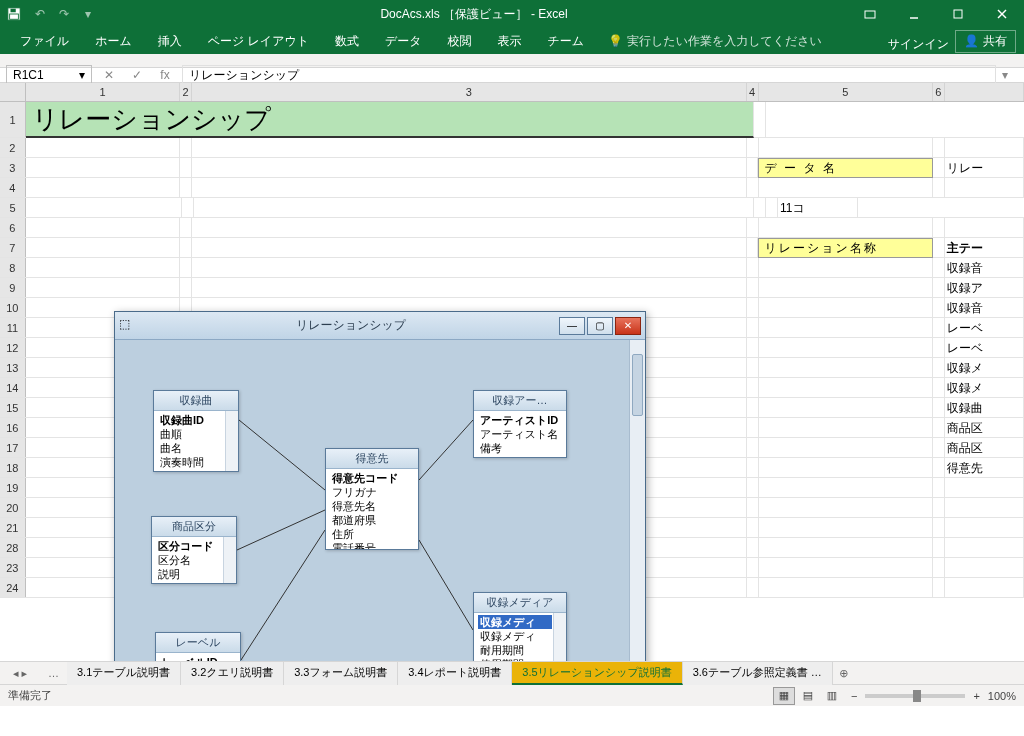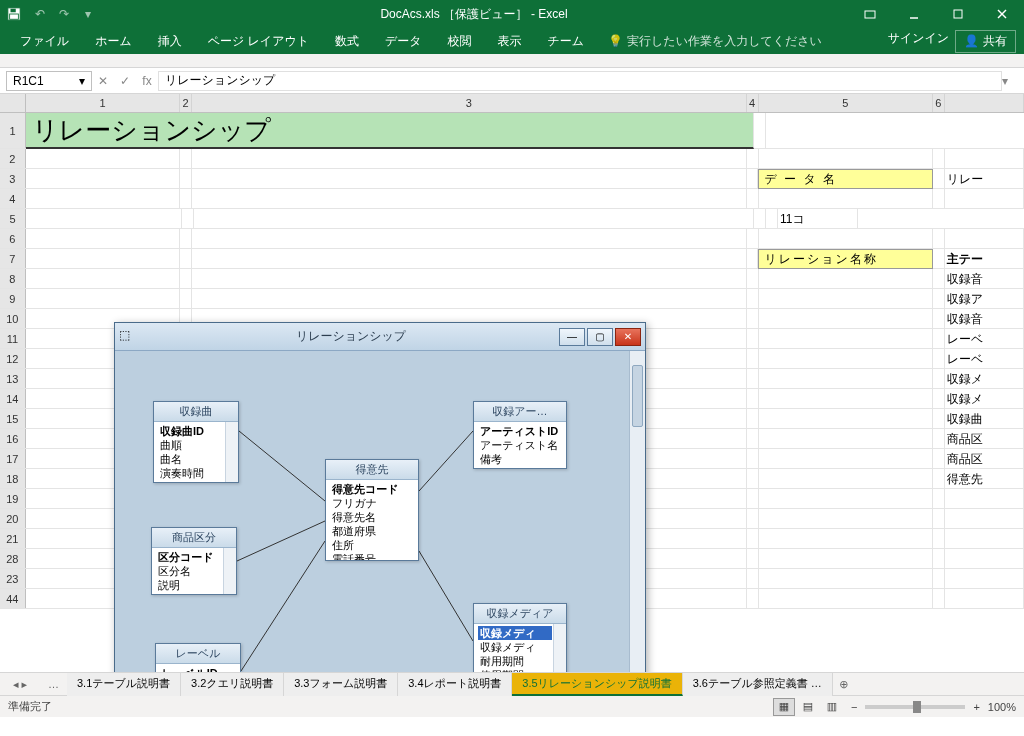--- a/index.html
+++ b/index.html
@@ -11,26 +11,26 @@
 .qa-undo, .qa-redo, .qa-custom { width: 24px; height: 28px; display: flex; align-items: center; justify-content: center; opacity: 0.6; }
 .titlebar-title { flex: 1; text-align: center; }
 .win-controls { display: flex; }
 .win-btn { width: 44px; height: 28px; display: flex; align-items: center; justify-content: center; }
 .win-btn svg { width: 12px; height: 12px; }
 
 
 .ribbon-tabs { height: 26px; background: #0e7038; display: flex; align-items: center; color: #fff; font-size: 12px; padding: 0 8px; gap: 2px; }
 .rtab { padding: 4px 12px; cursor: pointer; }
 .tell-me { display: flex; align-items: center; gap: 4px; margin-left: 10px; opacity: 0.8; }
-.signin-area { margin-left: auto; display: flex; align-items: flex-start; gap: 6px; }
+.signin-area { margin-left: auto; display: flex; align-items: flex-end; gap: 6px; }
 .share-btn { border: 1px solid rgba(255,255,255,0.4); padding: 2px 8px; display: flex; align-items: center; gap: 4px; }
 .ribbon-body { height: 14px; background: #f3f2f1; border-bottom: 1px solid #d6d6d6; }
 
 
-.formula-row { height: 26px; display: flex; align-items: center; border-bottom: 1px solid #d6d6d6; background: #fff; font-size: 12px; padding: 0 6px; }
+.formula-row { height: 15px; display: flex; align-items: center; border-bottom: 1px solid #d6d6d6; background: #fff; font-size: 12px; padding: 0 6px; gap: 6px; }
 .name-box { width: 86px; height: 20px; border: 1px solid #c0c0c0; padding: 0 6px; display: flex; align-items: center; justify-content: space-between; }
 .fx-cancel, .fx-enter, .fx-label { width: 22px; text-align: center; color: #888; }
 .fx-input { flex: 1; height: 20px; border: 1px solid #e0e0e0; padding: 0 6px; display: flex; align-items: center; }
 .fx-expand { width: 16px; color: #888; }
 
 
 .grid { position: relative; height: 578px; background: #fff; overflow: hidden; }
 .col-headers { display: flex; height: 19px; background: #e6e6e6; border-bottom: 1px solid #bfbfbf; font-size: 11px; }
 .corner { width: 26px; border-right: 1px solid #bfbfbf; background: #e6e6e6; }
 .ch { border-right: 1px solid #d4d4d4; display: flex; align-items: center; justify-content: center; color: #333; }
@@ -390,21 +390,21 @@
         <div class="rh">23</div>
         <div class="cell" style="width: 156px; height: 20px;"></div>
         <div class="cell" style="width: 12px; height: 20px;"></div>
         <div class="cell" style="width: 560px; height: 20px;"></div>
         <div class="cell" style="width: 12px; height: 20px;"></div>
         <div class="cell" style="width: 176px; height: 20px;"></div>
         <div class="cell" style="width: 12px; height: 20px;"></div>
         <div class="cell" style="width: 80px; height: 20px;"></div>
       </div>
       <div class="row" style="height: 20px;">
-        <div class="rh">44</div>
+        <div class="rh">24</div>
         <div class="cell" style="width: 156px; height: 20px;"></div>
         <div class="cell" style="width: 12px; height: 20px;"></div>
         <div class="cell" style="width: 560px; height: 20px;"></div>
         <div class="cell" style="width: 12px; height: 20px;"></div>
         <div class="cell" style="width: 176px; height: 20px;"></div>
         <div class="cell" style="width: 12px; height: 20px;"></div>
         <div class="cell" style="width: 80px; height: 20px;"></div>
       </div>
     </div>
 

